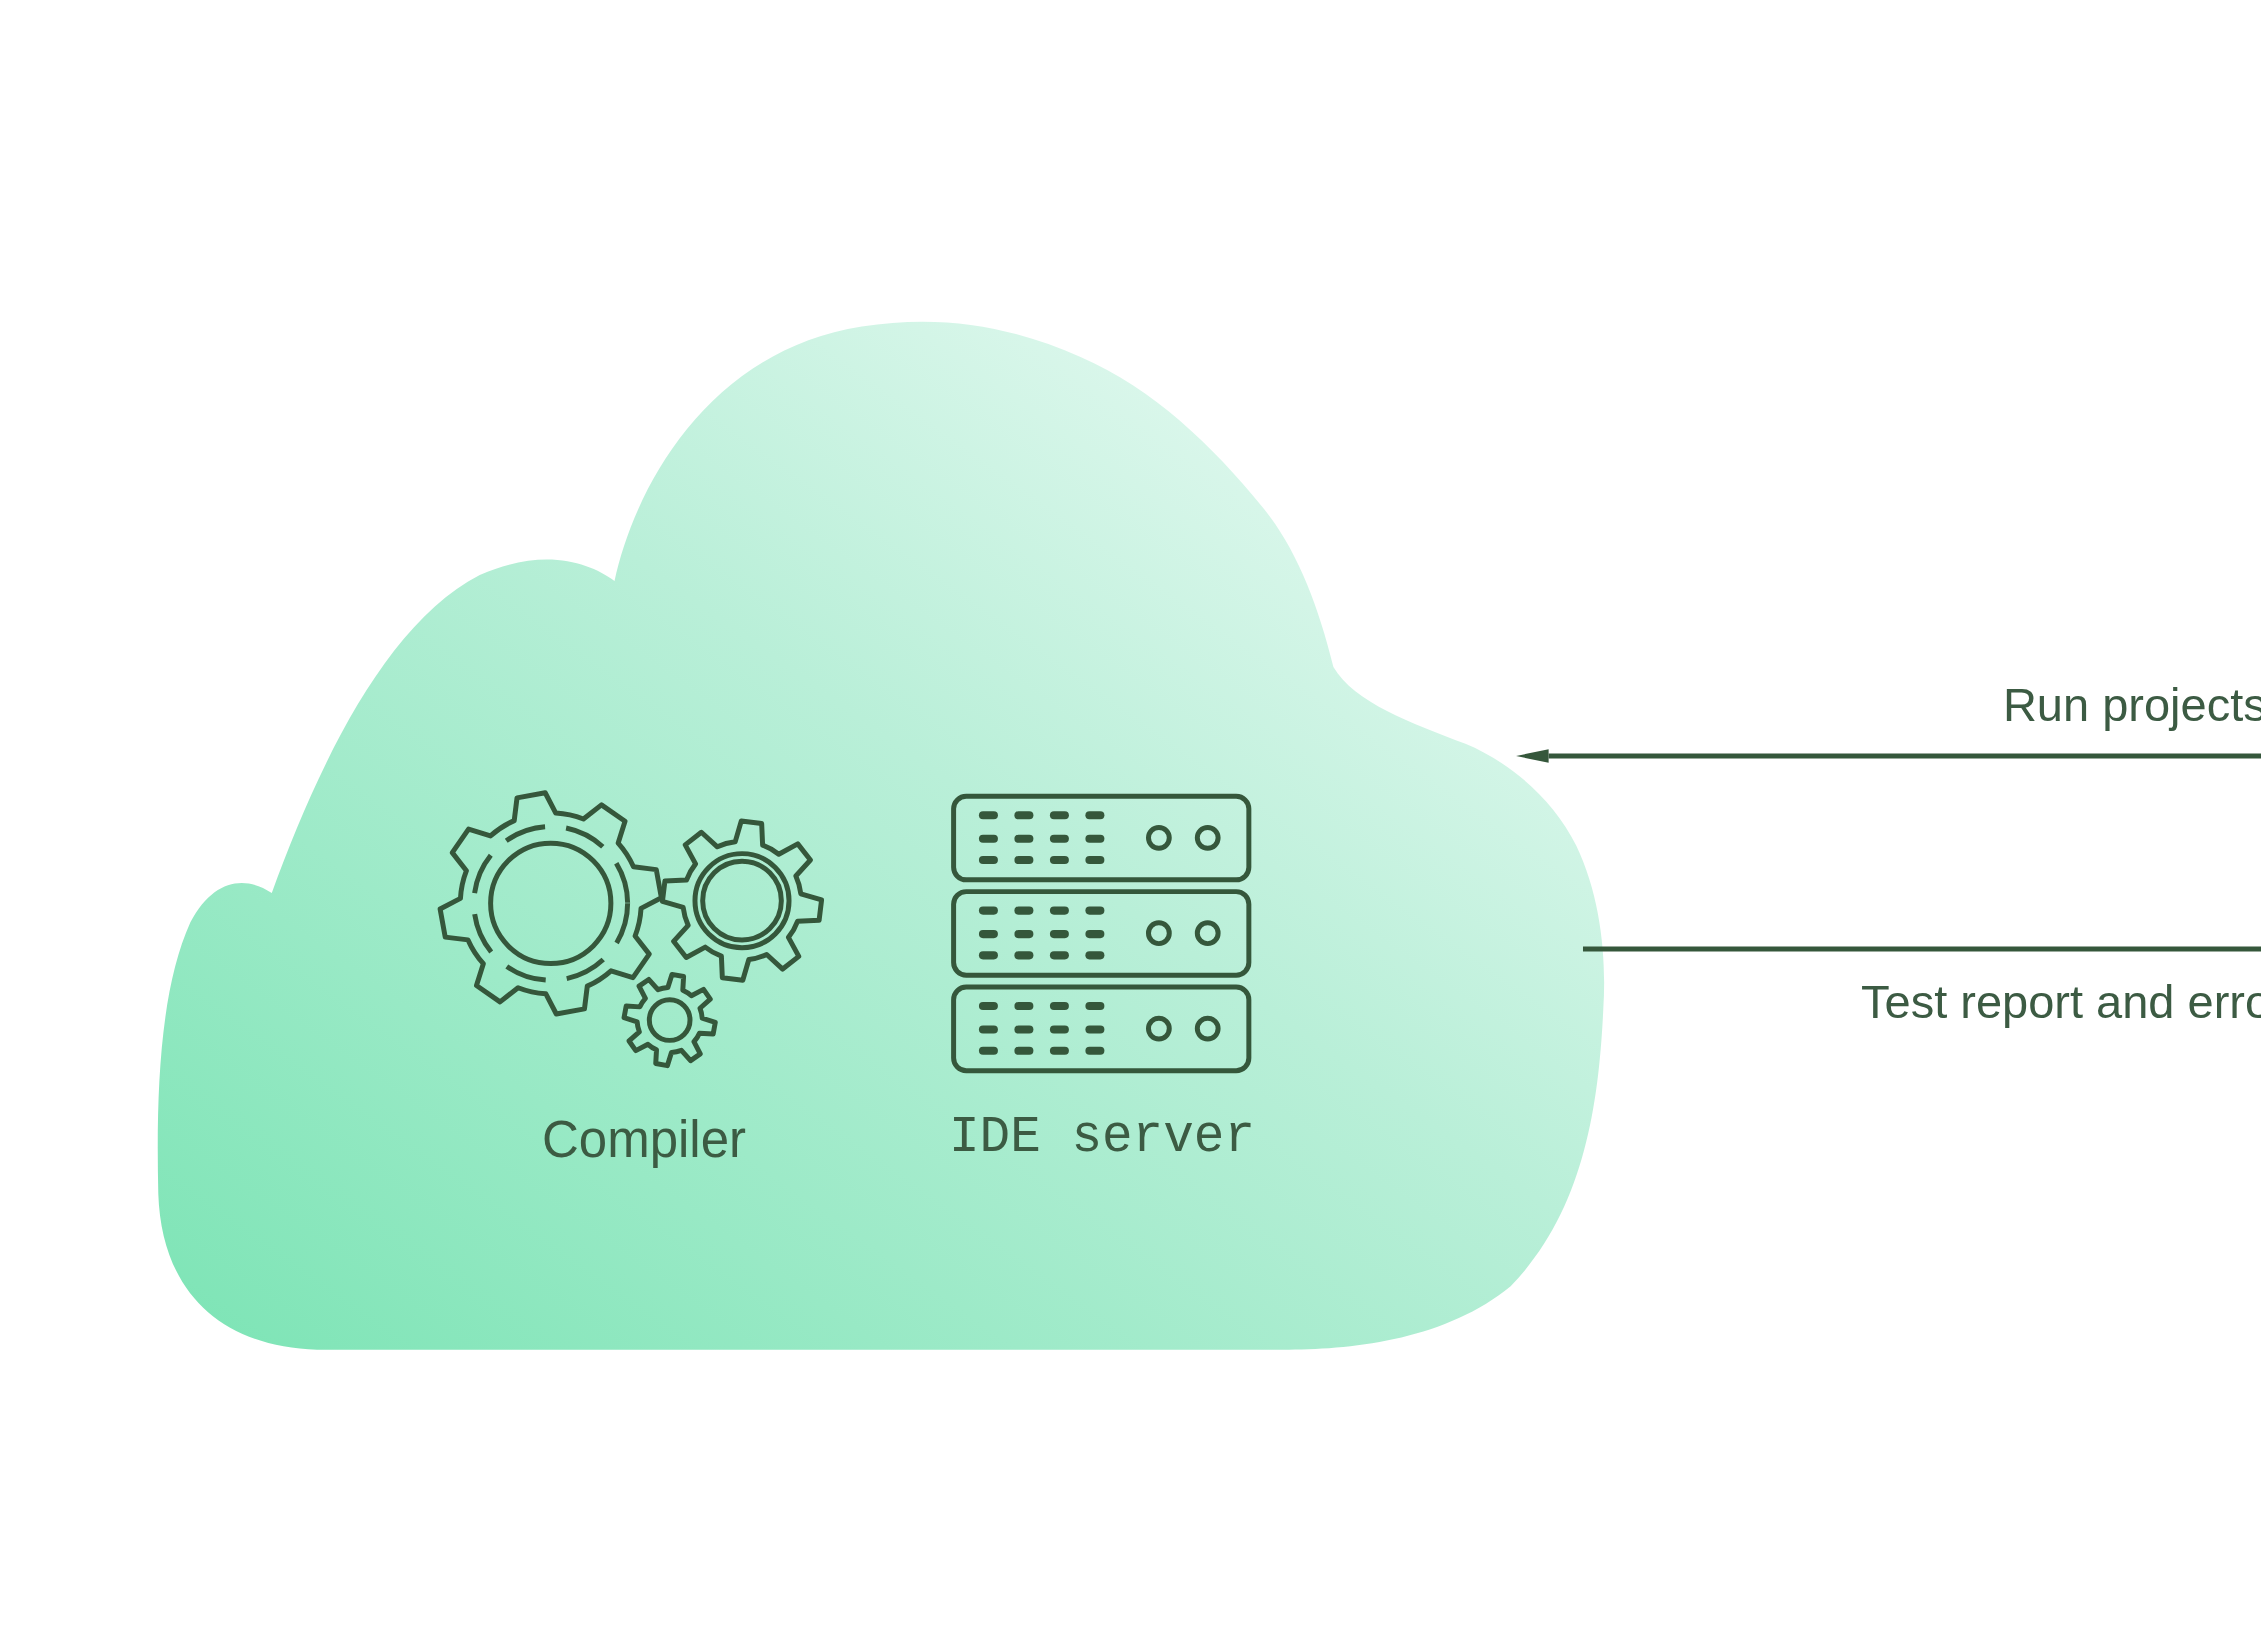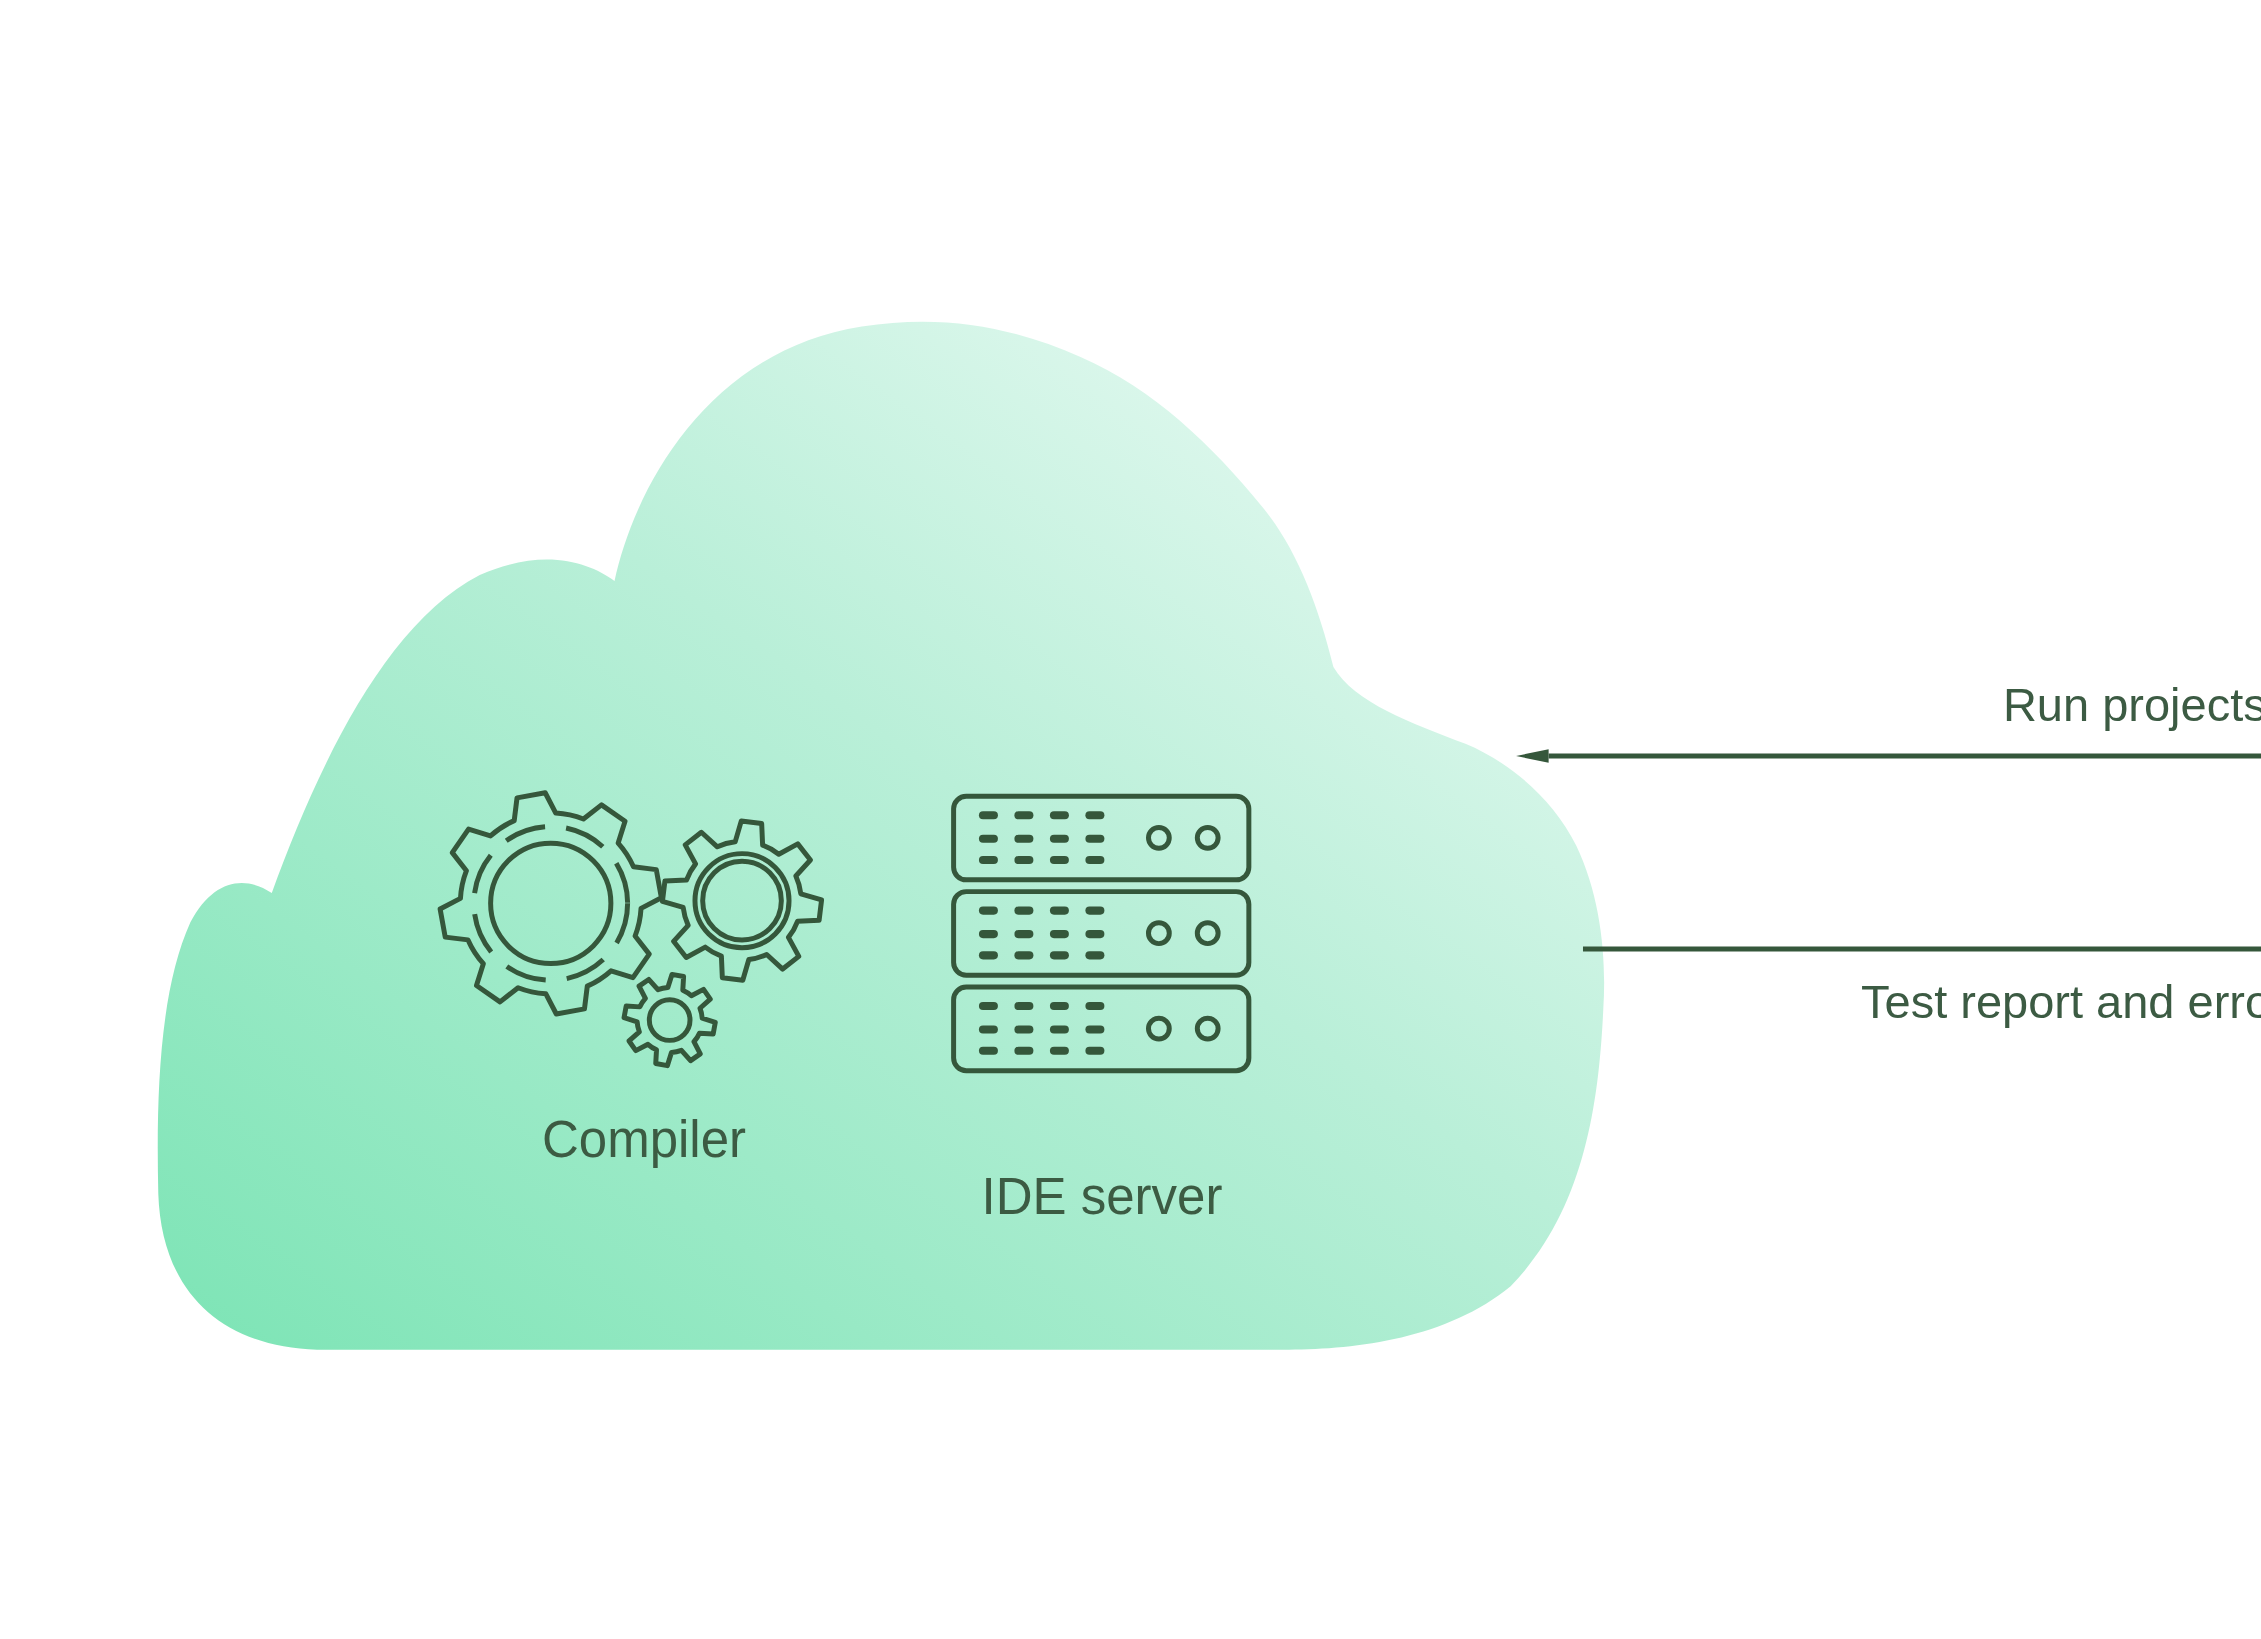--- a/index.html
+++ b/index.html
@@ -128,16 +128,16 @@
                L 6114 2352 C 6084 2352, 6071 2344, 6071 2322 Z"></path>
     </g>
   </svg>
 
   <div class="label" style="left:2191px; top:678px;">Run projects tests</div>
 
   <div class="label" style="left:2198px; top:975px;">Test report and error diagnostics</div>
 
   <div class="label icon-caption" style="left:632px; top:1111px;margin-left:12px;">Compiler</div>
 
-  <div class="label icon-caption" style="left:1102px; top:1168px;">IDE server</div>
+  <div class="label icon-caption" style="left:1102px; top:1109px;font-family:Liberation Mono, monospace;">IDE server</div>
 
 </div>
 
 
 </body></html>

